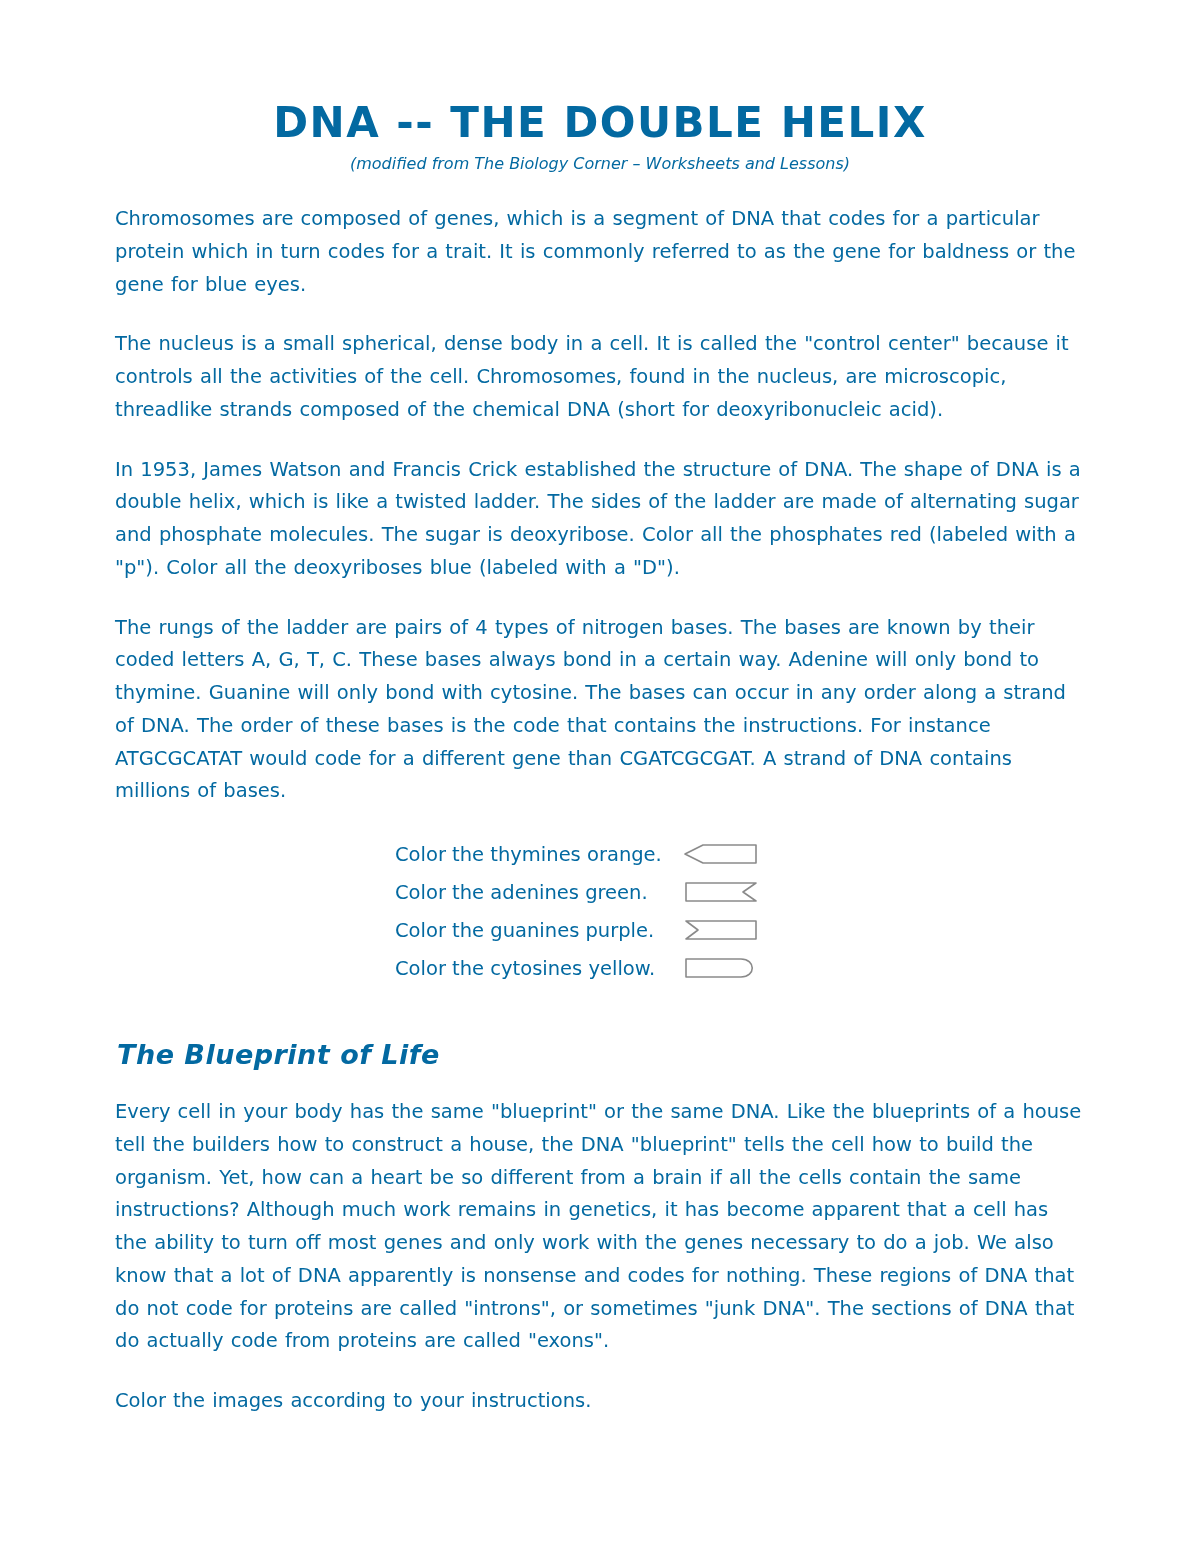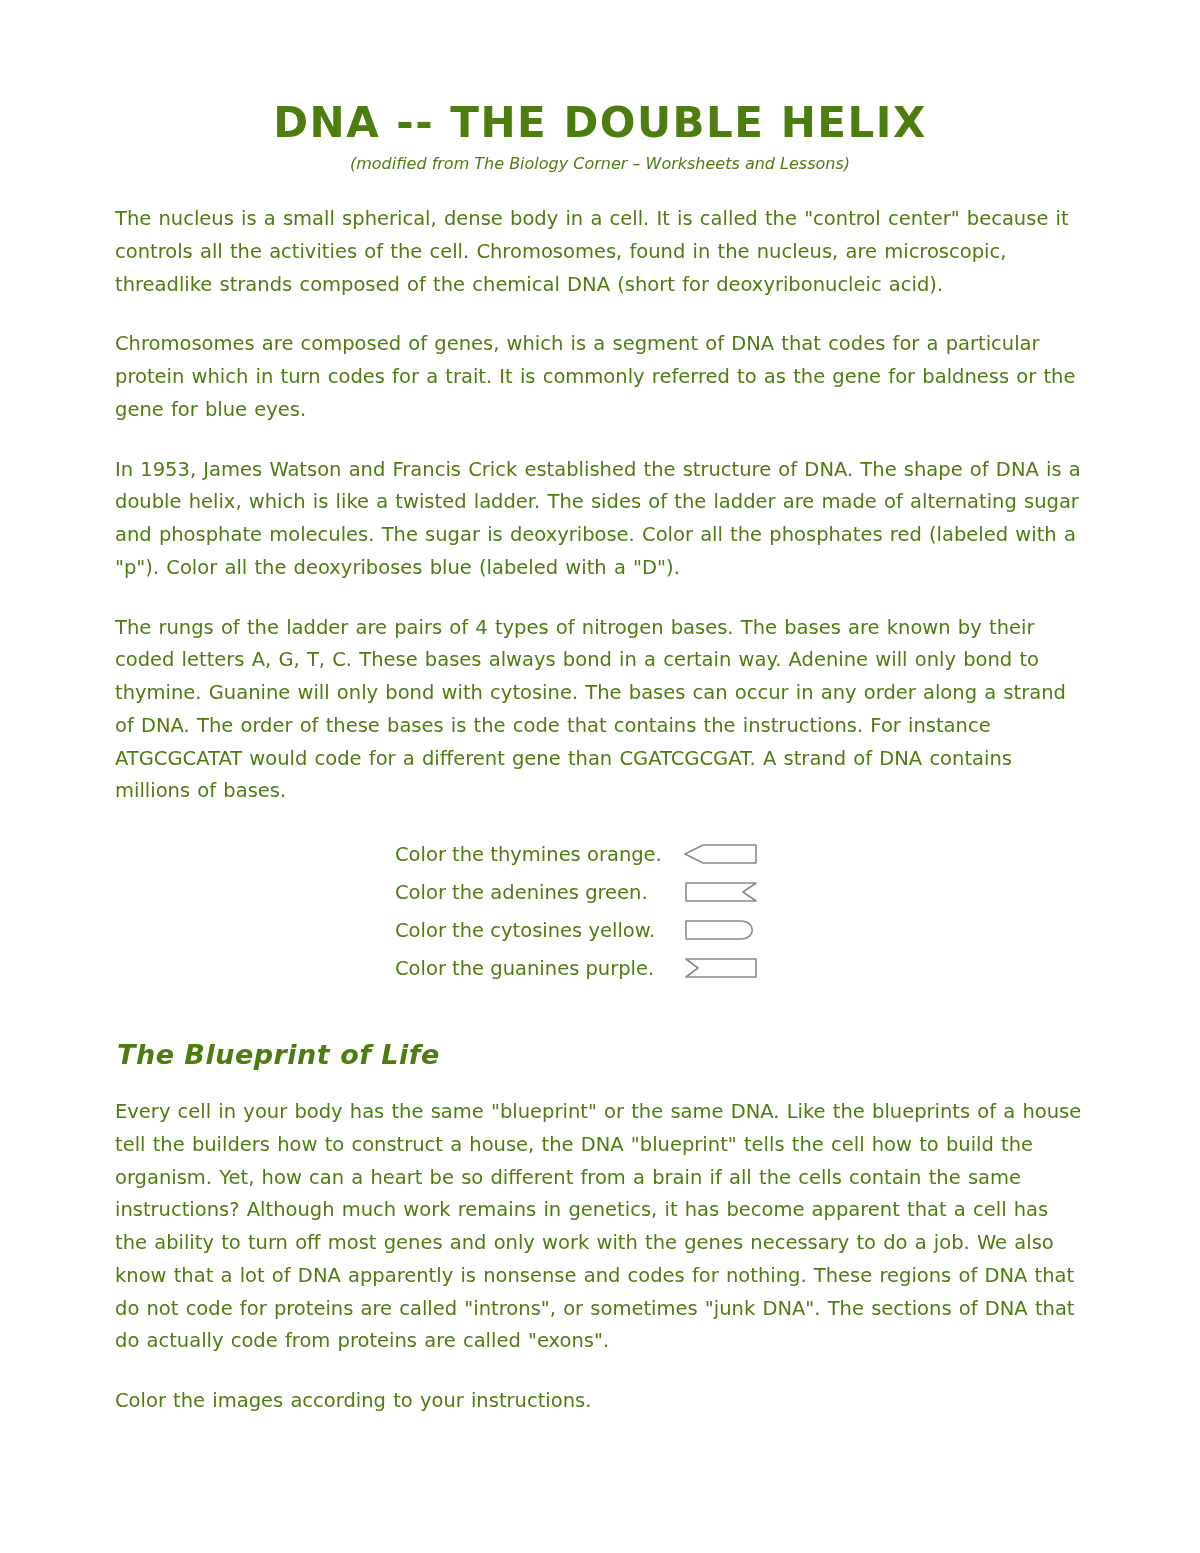--- a/index.html
+++ b/index.html
@@ -5,21 +5,21 @@
   html, body { margin: 0; padding: 0; background: #ffffff; }
   .page {
     position: relative;
     width: 1200px;
     height: 1553px;
     margin: 0 auto;
     background: #ffffff;
     box-sizing: border-box;
     padding: 100px 115px 0 115px;
     font-family: "DejaVu Sans", sans-serif;
-    color: #4d7c0f;
+    color: #0369a1;
   }
   .title {
     margin: 0 0 8px 0;
     text-align: center;
     font-size: 42px;
     line-height: 1.1;
     font-weight: 700;
     letter-spacing: 1.5px;
     font-family: "DejaVu Sans", sans-serif;
   }
@@ -71,52 +71,52 @@
   .closing { margin-top: 2px; }
 </style>
 </head>
 <body>
 
 <div class="page">
 
   <h1 class="title">DNA -- THE DOUBLE HELIX</h1>
   <div class="subtitle">(modified from The Biology Corner – Worksheets and Lessons)</div>
 
+  <p class="para">Chromosomes are composed of genes, which is a segment of DNA that codes for a particular protein which in turn codes for a trait.  It is commonly referred to as the gene for baldness or the gene for blue eyes.</p>
   <p class="para">The nucleus is a small spherical, dense body in a cell.  It is called the "control center" because it controls all the activities of the cell. Chromosomes, found in the nucleus, are microscopic, threadlike strands composed of the chemical DNA (short for deoxyribonucleic acid).</p>
-  <p class="para">Chromosomes are composed of genes, which is a segment of DNA that codes for a particular protein which in turn codes for a trait.  It is commonly referred to as the gene for baldness or the gene for blue eyes.</p>
   <p class="para">In 1953, James Watson and Francis Crick established the structure of DNA.  The shape of DNA is a double helix, which is like a twisted ladder. The sides of the ladder are made of alternating sugar and phosphate molecules.  The sugar is deoxyribose. Color all the phosphates red (labeled with a "p").   Color all the deoxyriboses blue (labeled with a "D").</p>
   <p class="para">The rungs of the ladder are pairs of 4 types of nitrogen bases.  The bases are known by their coded letters A, G, T, C.   These bases always bond in a certain way.  Adenine will only bond to thymine.  Guanine will only bond with cytosine. The bases can occur in any order along a strand of DNA. The order of these bases is the code that contains the instructions. For instance ATGCGCATAT would code for a different gene than CGATCGCGAT. A strand of DNA contains millions of bases.</p>
 
   <div class="tasks">
 
     <div class="task-row">
       <span class="task-label">Color the thymines orange.</span>
       <svg class="base-shape" viewBox="0 0 76 24" aria-hidden="true">
         <path d="M2,12 L20,3 L73,3 L73,21 L20,21 Z"></path>
       </svg>
     </div>
 
     <div class="task-row">
       <span class="task-label">Color the adenines green.</span>
       <svg class="base-shape" viewBox="0 0 76 24" aria-hidden="true">
         <path d="M3,3 L73,3 L60,12 L73,21 L3,21 Z"></path>
       </svg>
     </div>
 
     <div class="task-row">
-      <span class="task-label">Color the cytosines yellow.</span>
+      <span class="task-label">Color the guanines purple.</span>
       <svg class="base-shape" viewBox="0 0 76 24" aria-hidden="true">
-        <path d="M3,3 L58,3 C73,3 73,21 58,21 L3,21 Z"></path>
+        <path d="M3,3 L73,3 L73,21 L3,21 L15,12 Z"></path>
       </svg>
     </div>
 
     <div class="task-row">
-      <span class="task-label">Color the guanines purple.</span>
+      <span class="task-label">Color the cytosines yellow.</span>
       <svg class="base-shape" viewBox="0 0 76 24" aria-hidden="true">
-        <path d="M3,3 L73,3 L73,21 L3,21 L15,12 Z"></path>
+        <path d="M3,3 L58,3 C73,3 73,21 58,21 L3,21 Z"></path>
       </svg>
     </div>
 
   </div>
 
   <h2 class="section-heading">The Blueprint of Life</h2>
 
   <p class="para">Every cell in your body has the same "blueprint" or the same DNA. Like the blueprints of a house tell the builders how to construct a house, the DNA "blueprint" tells the cell how to build the organism.   Yet, how can a heart be so different from a brain if all the cells contain the same instructions?   Although much work remains in genetics, it has become apparent that a cell has the ability to turn off most genes and only work with the genes necessary to do a job.  We also know that a lot of DNA apparently is nonsense and codes for nothing.  These regions of DNA that do not code for proteins are called "introns", or sometimes "junk DNA". The sections of DNA that do actually code from proteins are called "exons".</p>
 
   <p class="para closing">Color the images according to your instructions.</p>

